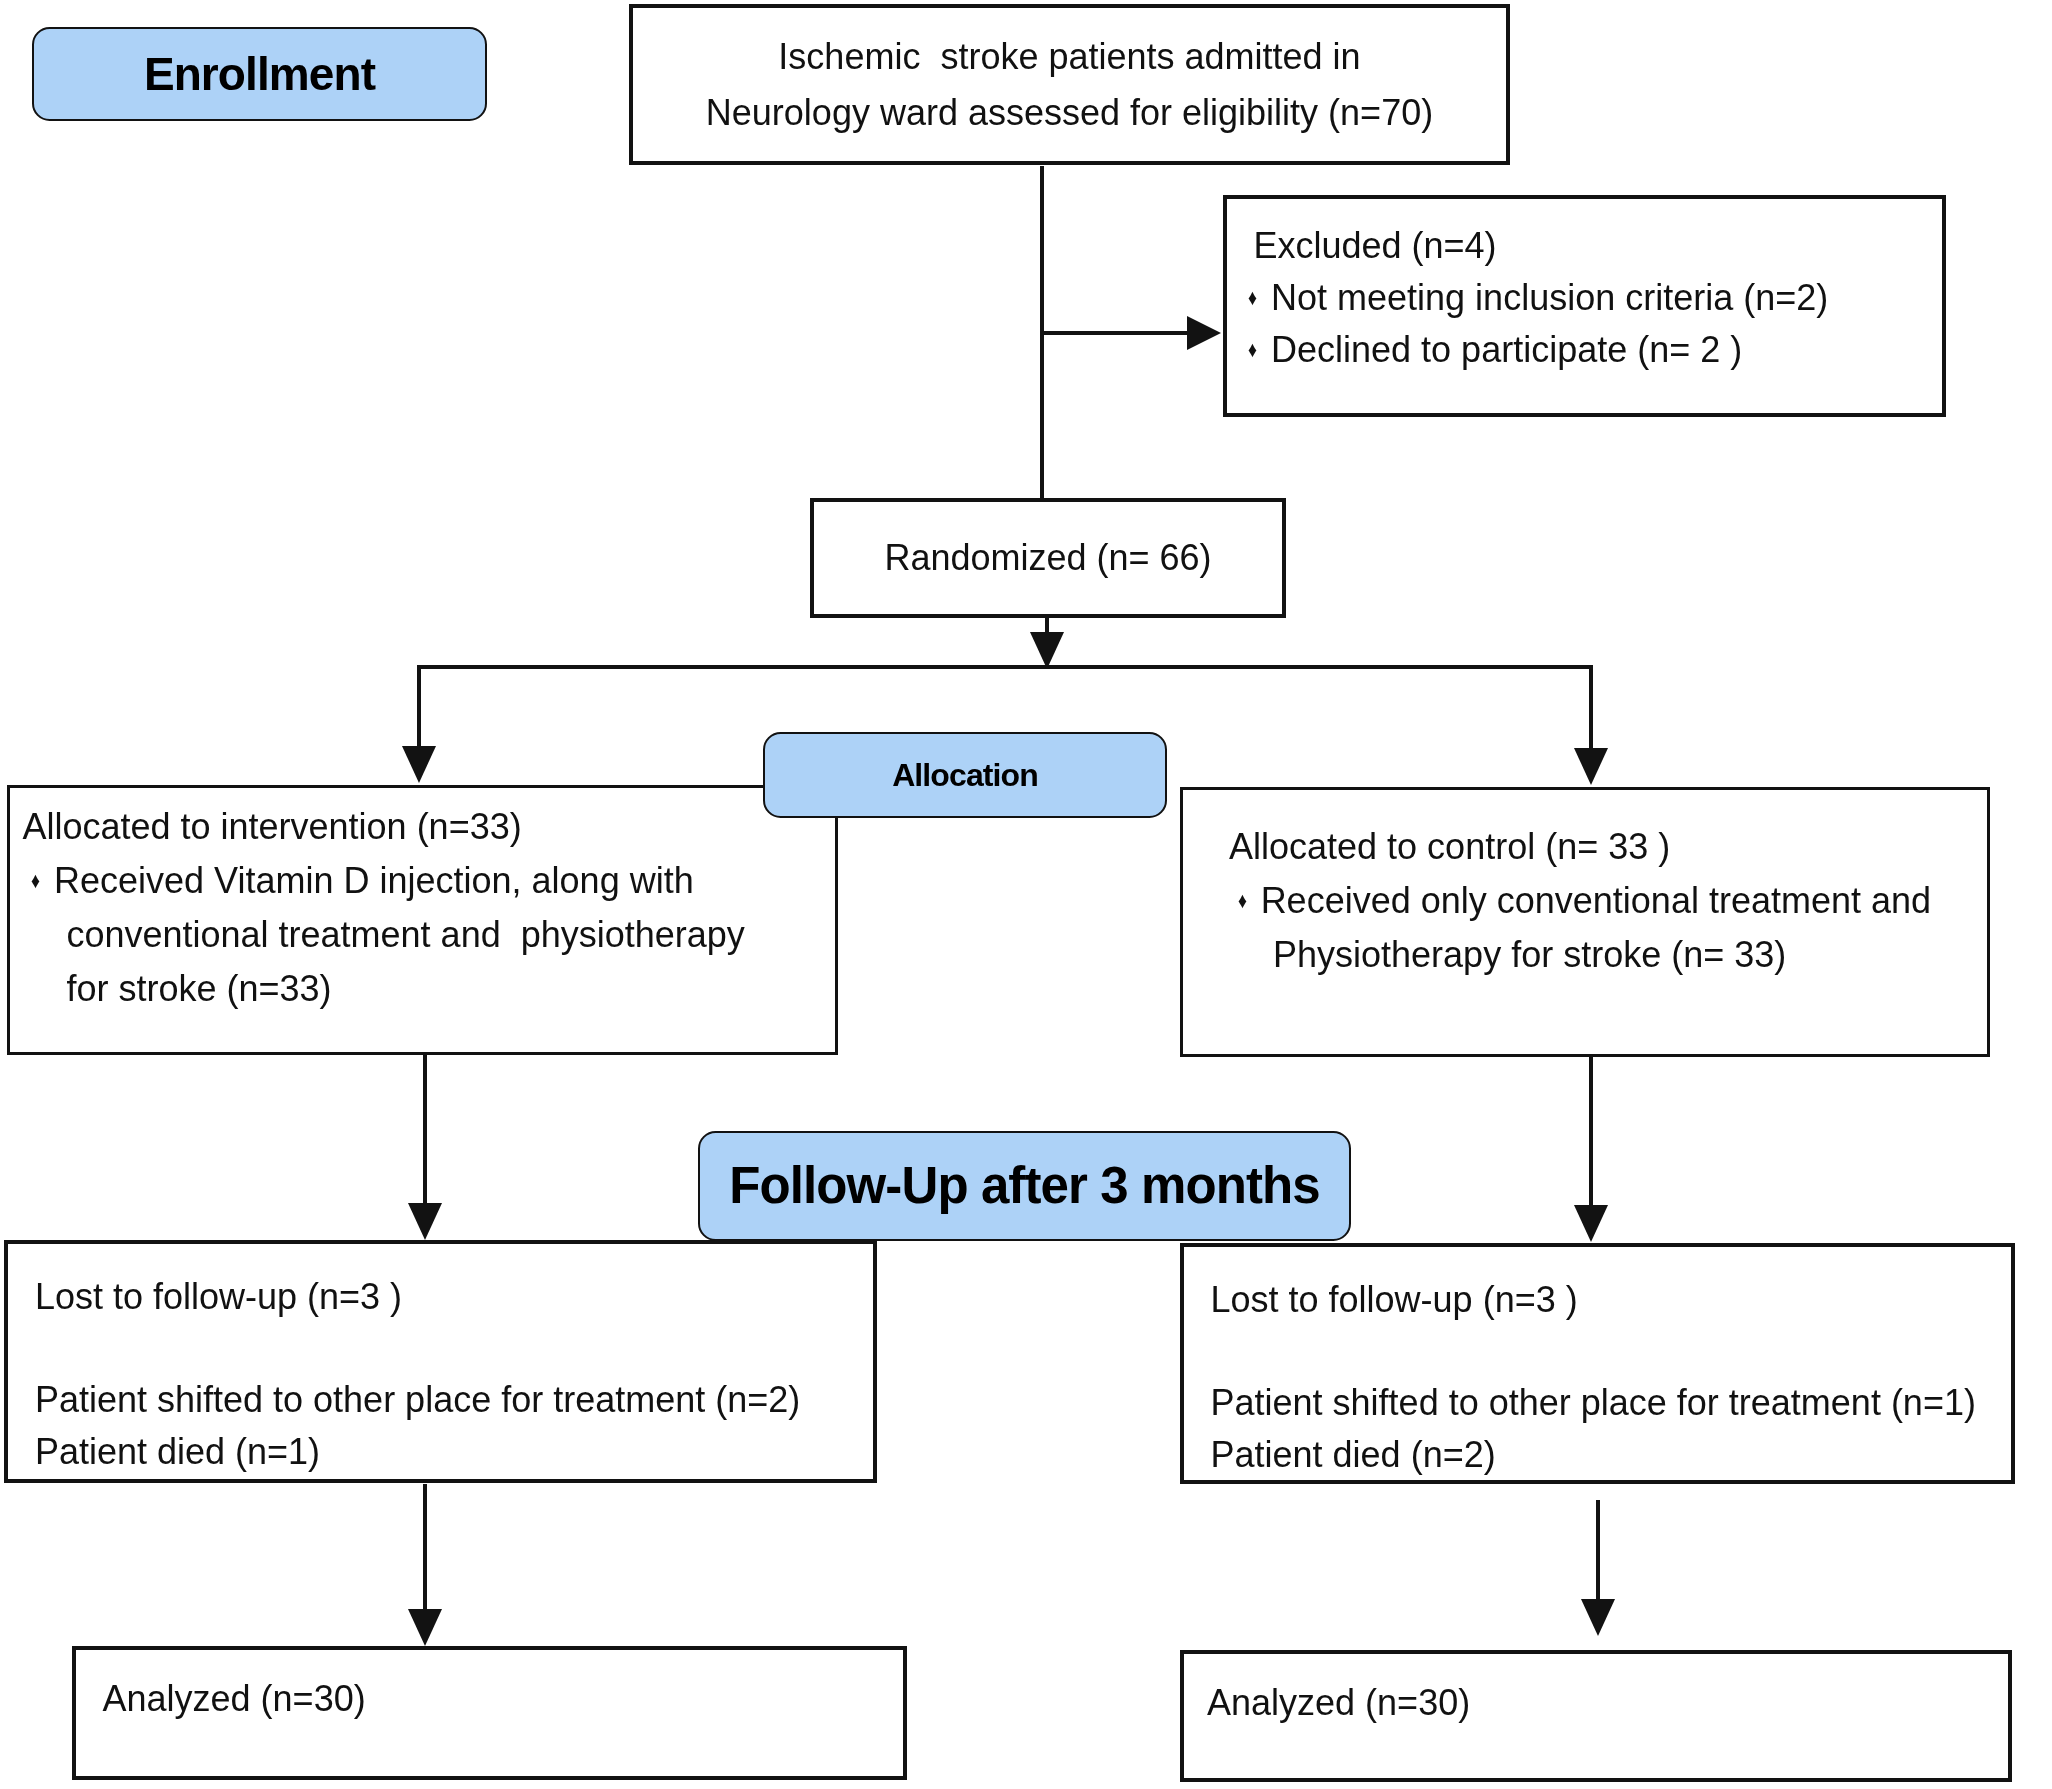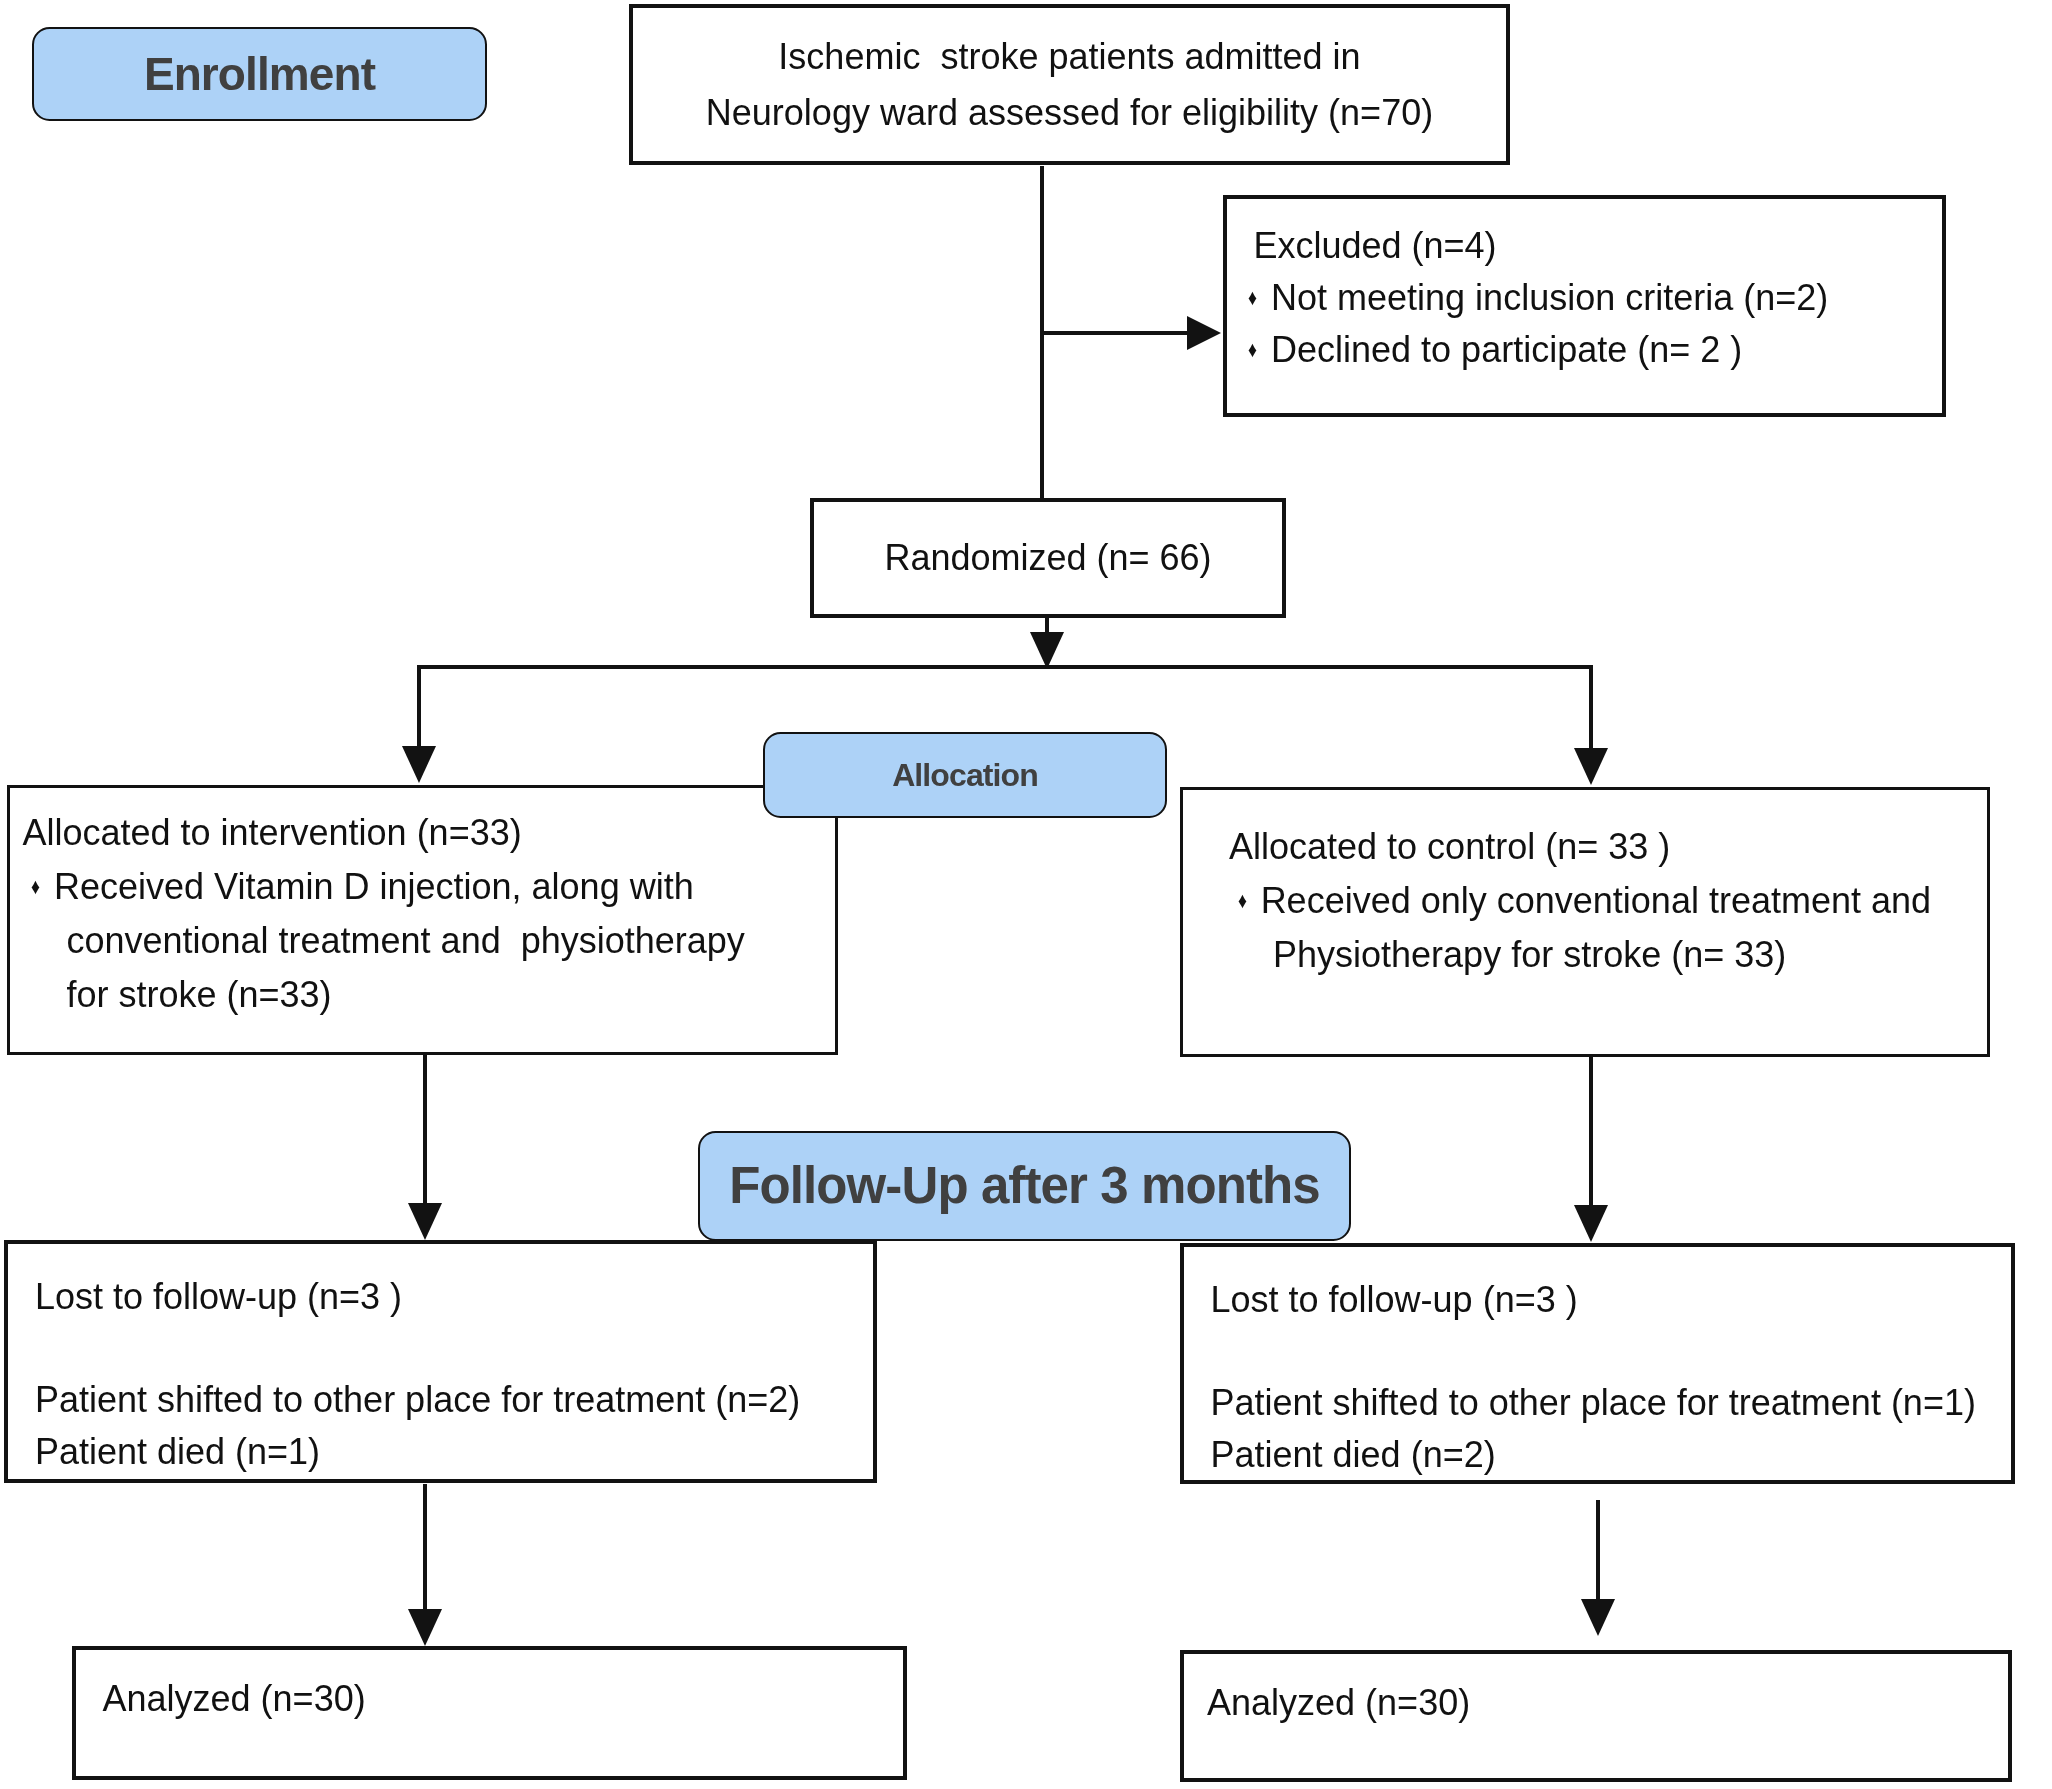--- a/index.html
+++ b/index.html
@@ -56,21 +56,21 @@
   .cont1 { margin-left: 44px; }
   .spacer { height: 51px; }
 
   
   .stage-label {
     position: absolute;
     background: #ADD2F7;
     border: 2.6px solid #121212;
     border-radius: 17.6px;
     display: flex; align-items: center; justify-content: center;
-    color: #404040;
+    color: #000000;
     font-weight: 700;
     letter-spacing: -0.9px;
     z-index: 3;
   }
 </style>
 </head>
 <body>
 
 <div class="canvas">
 
@@ -116,21 +116,21 @@
     <div class="brow">
       <span class="diamond">♦</span>
       <span class="prewrap">Declined to participate (n= 2 )</span>
     </div>
   </div>
 
   <div class="box box-center" style="left:810px; top:498px; width:476px; height:120px;">
     <div class="prewrap">Randomized (n= 66)</div>
   </div>
 
-  <div class="box pad" style="left:7px; top:785px; width:831px; height:270px; border-width:3.5px; padding-top:18px; line-height:1.5;">
+  <div class="box pad" style="left:7px; top:785px; width:831px; height:270px; border-width:3.5px; padding-top:12px; line-height:1.5;">
     <div class="prewrap">Allocated to intervention (n=33)</div>
     <div class="brow">
       <span class="diamond">♦</span>
       <span class="prewrap">Received Vitamin D injection, along with</span>
     </div>
     <div class="cont1 prewrap">conventional treatment and  physiotherapy</div>
     <div class="cont1 prewrap">for stroke (n=33)</div>
   </div>
 
   <div class="box pad" style="left:1180px; top:787px; width:810px; height:270px; border-width:3.5px; padding-top:30px; line-height:1.5;padding-left:46px;">

